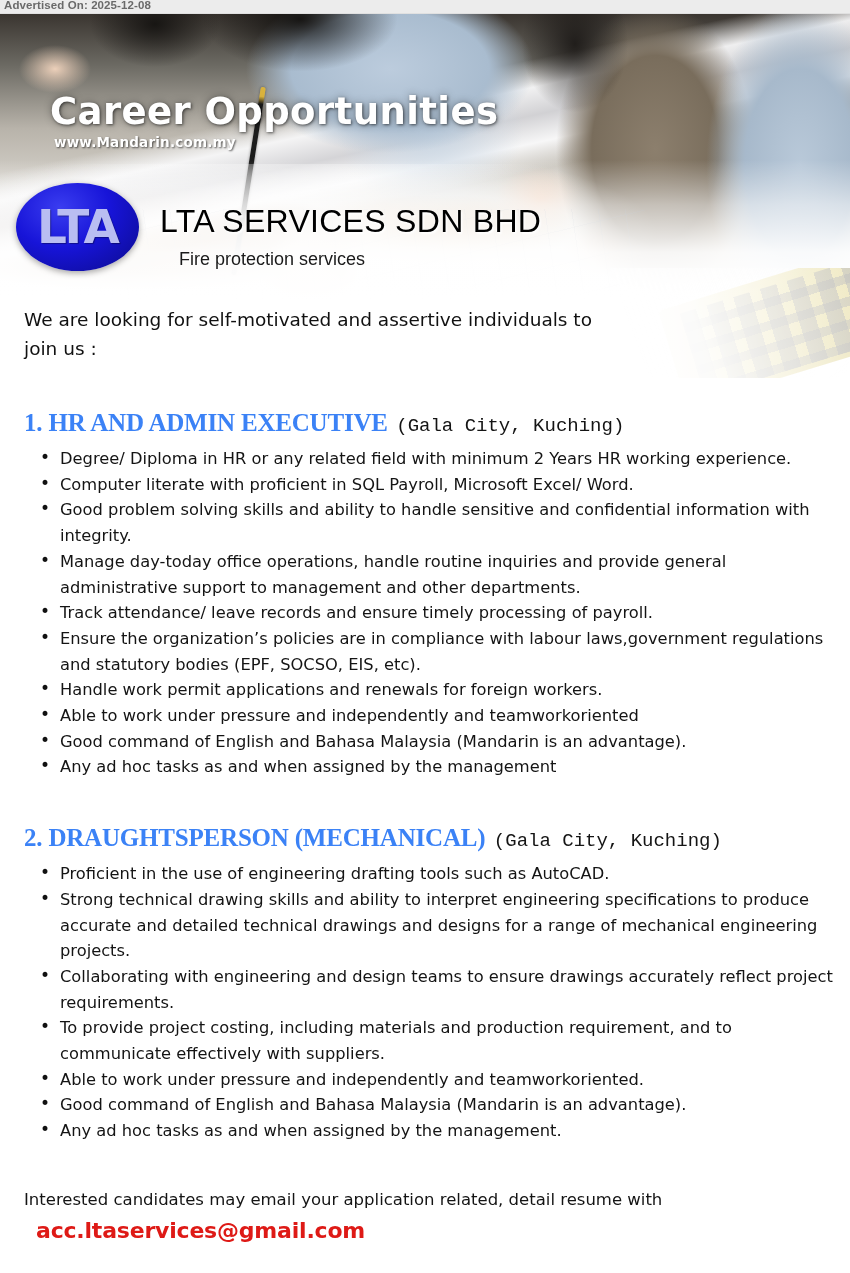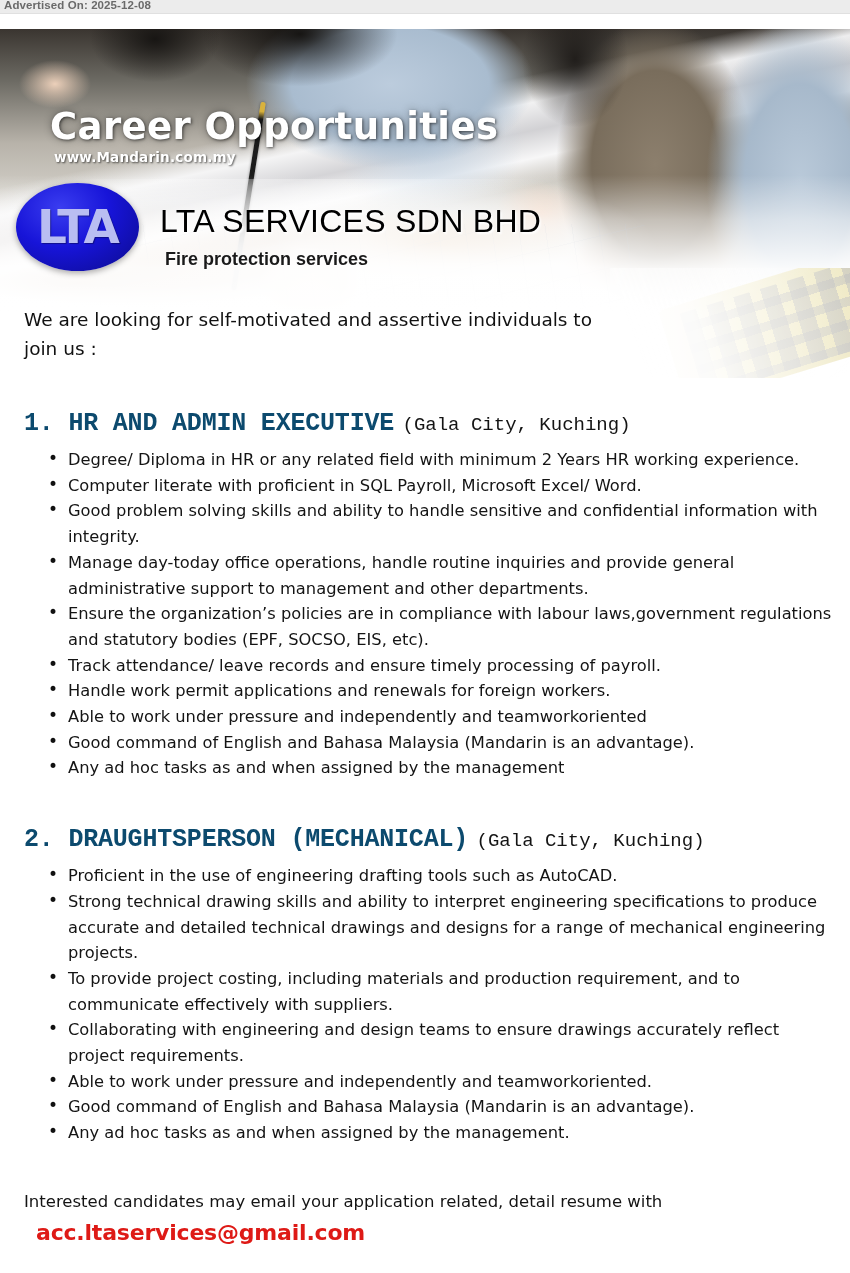--- a/index.html
+++ b/index.html
@@ -35,21 +35,20 @@
     white-space: nowrap;
   }
 
   
   .hero {
     position: absolute;
     left: 0; top: 14px;
     width: 850px; height: 286px;
     overflow: hidden;
     background: #f4f2ee;
-    margin-top: 15px;
   }
   
   .hero-photo {
     position: absolute;
     inset: 0;
     background:
       
       radial-gradient(ellipse 90px 60px at 155px 10px, rgba(20,18,16,0.92) 0%, rgba(20,18,16,0.0) 72%),
       radial-gradient(ellipse 130px 70px at 300px 5px, rgba(18,16,14,0.95) 0%, rgba(18,16,14,0.0) 75%),
       
@@ -166,28 +165,27 @@
     font-size: 32px;
     font-weight: normal;
     color: #000000;
     letter-spacing: 0.3px;
     text-shadow: 1.5px 1.5px 2px rgba(255,255,255,0.95), -0.5px -0.5px 1px rgba(255,255,255,0.7);
     white-space: nowrap;
     z-index: 4;
   }
   .company-tagline {
     position: absolute;
-    left: 165px; top: 249px;
+    left: 179px; top: 249px;
     font-family: "Liberation Sans", sans-serif;
     font-size: 18px;
     color: #1a1a1a;
     text-shadow: 1px 1px 2px rgba(255,255,255,0.95);
     white-space: nowrap;
     z-index: 4;
-    font-weight: bold;
   }
 
   
   .calc-artifact {
     position: absolute;
     right: 0; top: 268px;
     width: 240px; height: 110px;
     overflow: hidden;
     opacity: 0.55;
   }
@@ -235,35 +233,35 @@
     padding: 0 0 0 0;
   }
   .job-1 { margin-top: 46px; }
   .job-2 { margin-top: 44px; }
 
   .job-heading {
     padding-left: 24px;
     white-space: nowrap;
   }
   .job-title {
-    font-family: Liberation Mono, monospace;
+    font-family: Liberation Serif, serif;
     font-size: 25px;
     font-weight: bold;
-    color: #0c4a6e;
+    color: #3b82f6;
     letter-spacing: -0.2px;
   }
   .job-location {
     font-family: Liberation Mono, monospace;
     font-size: 19px;
     color: #141414;
     padding-left: 4px;
   }
 
   ul.reqs {
-    margin: 9px 0 0 8px;
+    margin: 9px 0 0 0;
     padding: 0 14px 0 40px;
     list-style: none;
   }
   ul.reqs li {
     position: relative;
     font-family: "DejaVu Sans", sans-serif;
     font-size: 16.3px;
     color: #141414;
     line-height: 25.7px;
     padding-left: 20px;
@@ -333,39 +331,39 @@
   <div class="job job-1">
     <div class="job-heading">
       <span class="job-title">1. HR AND ADMIN EXECUTIVE</span>
       <span class="job-location">(Gala City, Kuching)</span>
     </div>
     <ul class="reqs">
       <li>Degree/ Diploma in HR or any related field with minimum 2 Years HR working experience.</li>
       <li>Computer literate with proficient in SQL Payroll, Microsoft Excel/ Word.</li>
       <li>Good problem solving skills and ability to handle sensitive and confidential information with integrity.</li>
       <li>Manage day-today office operations, handle routine inquiries and provide general administrative support to management and other departments.</li>
+      <li>Track attendance/ leave records and ensure timely processing of payroll.</li>
       <li>Ensure the organization’s policies are in compliance with labour laws,government regulations and statutory bodies (EPF, SOCSO, EIS, etc).</li>
-      <li>Track attendance/ leave records and ensure timely processing of payroll.</li>
       <li>Handle work permit applications and renewals for foreign workers.</li>
       <li>Able to work under pressure and independently and teamworkoriented</li>
       <li>Good command of English and Bahasa Malaysia (Mandarin is an advantage).</li>
       <li>Any ad hoc tasks as and when assigned by the management</li>
     </ul>
   </div>
 
   <div class="job job-2">
     <div class="job-heading">
       <span class="job-title">2. DRAUGHTSPERSON (MECHANICAL)</span>
       <span class="job-location">(Gala City, Kuching)</span>
     </div>
     <ul class="reqs">
       <li>Proficient in the use of engineering drafting tools such as AutoCAD.</li>
       <li>Strong technical drawing skills and ability to interpret engineering specifications to produce accurate and detailed technical drawings and designs for a range of mechanical engineering projects.</li>
+      <li>Collaborating with engineering and design teams to ensure drawings accurately reflect project requirements.</li>
       <li>To provide project costing, including materials and production requirement, and to communicate effectively with suppliers.</li>
-      <li>Collaborating with engineering and design teams to ensure drawings accurately reflect project requirements.</li>
       <li>Able to work under pressure and independently and teamworkoriented.</li>
       <li>Good command of English and Bahasa Malaysia (Mandarin is an advantage).</li>
       <li>Any ad hoc tasks as and when assigned by the management.</li>
     </ul>
   </div>
 
   <div class="footer">
     <div class="footer-line">Interested candidates may email your application related, detail resume with</div>
     <div class="footer-line">
       

